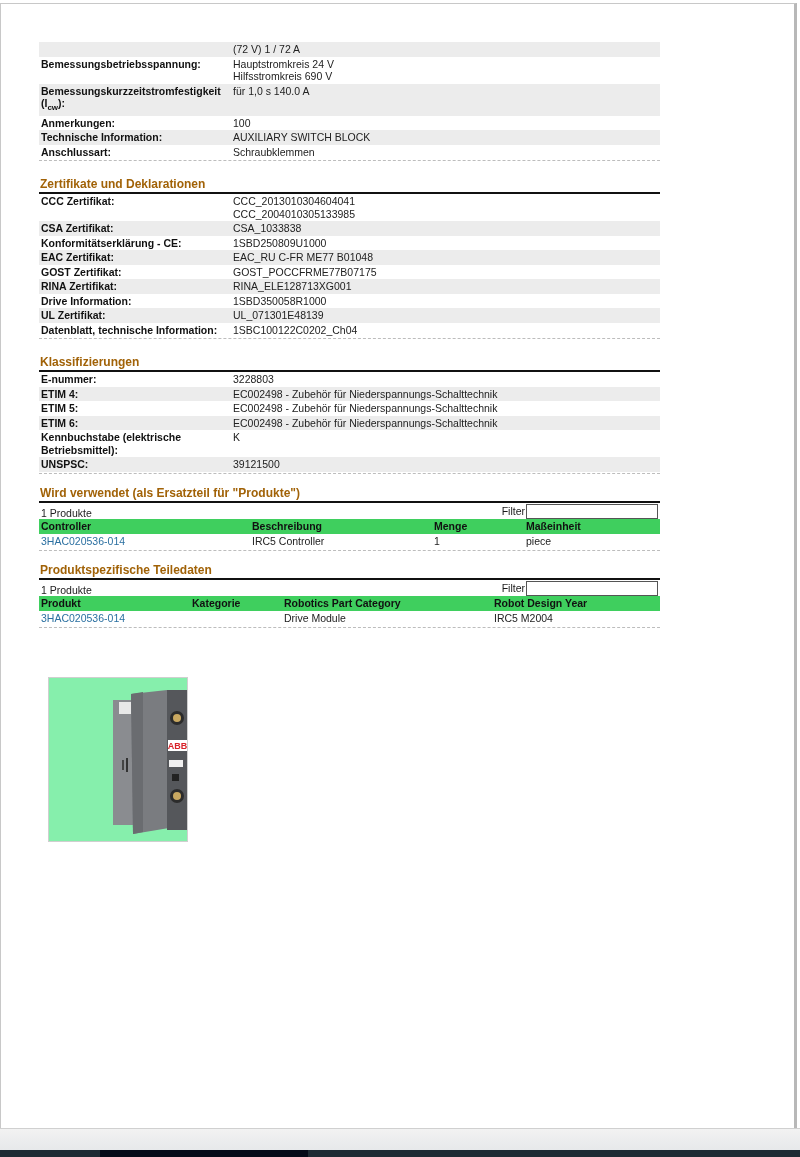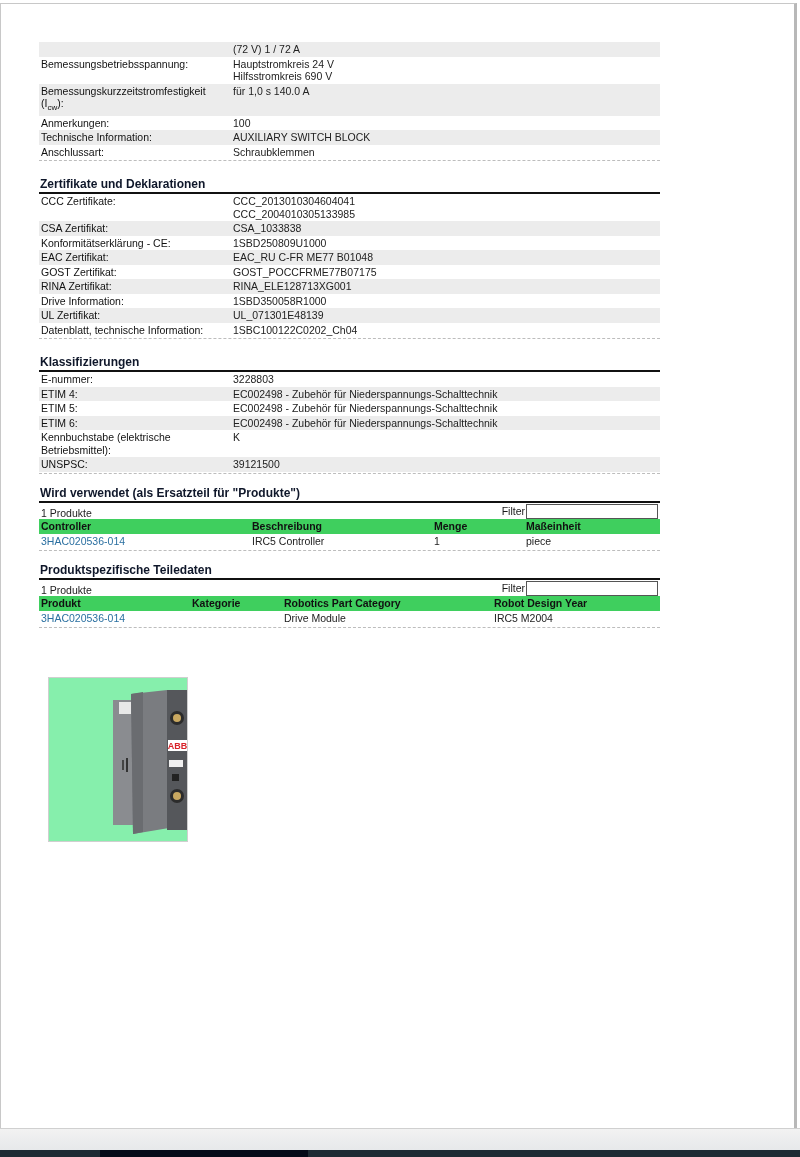--- a/index.html
+++ b/index.html
@@ -20,27 +20,27 @@
     border-top: 1px solid #d0d0d0;
   }
   .taskbar {
     position: absolute; left: 0; top: 1150px; width: 800px; height: 7px; background: #1e2a33;
   }
   .taskbar .seg { position: absolute; top: 0; height: 7px; background: #050a18; left: 100px; width: 208px; }
   .content { position: absolute; left: 38px; top: 38px; width: 621px; }
 
   table.kv { width: 100%; border-collapse: collapse; }
   table.kv td { vertical-align: top; padding: 1px 2px 1px 2px; line-height: 12.5px; }
-  table.kv td.k { width: 188px; font-weight: normal; color: #111; }
+  table.kv td.k { width: 188px; font-weight: bold; color: #111; }
   table.kv td.v { color: #222; }
   table.kv tr.alt td { background: #ececec; }
   .dash { border-bottom: 1px dashed #bdbdbd; height: 0; margin-top: 1px; }
 
   h2.section {
-    margin: 0; padding: 0 0 1px 1px; font-size: 12px; font-weight: bold; color: #0f172a;
+    margin: 0; padding: 0 0 1px 1px; font-size: 12px; font-weight: bold; color: #a16207;
     border-bottom: 2px solid #111; line-height: 14px;
   }
   .spacer-lg { height: 16px; }
   .spacer-md { height: 12px; }
 
   .toolbar { display: flex; align-items: flex-end; justify-content: space-between; height: 16px; padding: 0 2px; }
   .toolbar .count { color: #222; }
   .filter { display: flex; align-items: center; gap: 1px; }
   .filter input {
     width: 126px; height: 13px; border: 1px solid #555; padding: 0 2px; margin: 0; font-size: 10px;
@@ -100,21 +100,21 @@
     </tbody>
       </table>
     <div class="dash"></div>
 
     <div class="spacer-lg"></div>
 
     <h2 class="section">Zertifikate und Deklarationen</h2>
     <table class="kv">
       <tbody>
           <tr>
-        <td class="k">CCC Zertifikate:</td>
+        <td class="k">CCC Zertifikat:</td>
         <td class="v">
           <div>CCC_2013010304604041</div>
           <div>CCC_2004010305133985</div>
         </td>
       </tr>
       <tr class="alt">
         <td class="k">CSA Zertifikat:</td>
         <td class="v">CSA_1033838</td>
       </tr>
       <tr>

